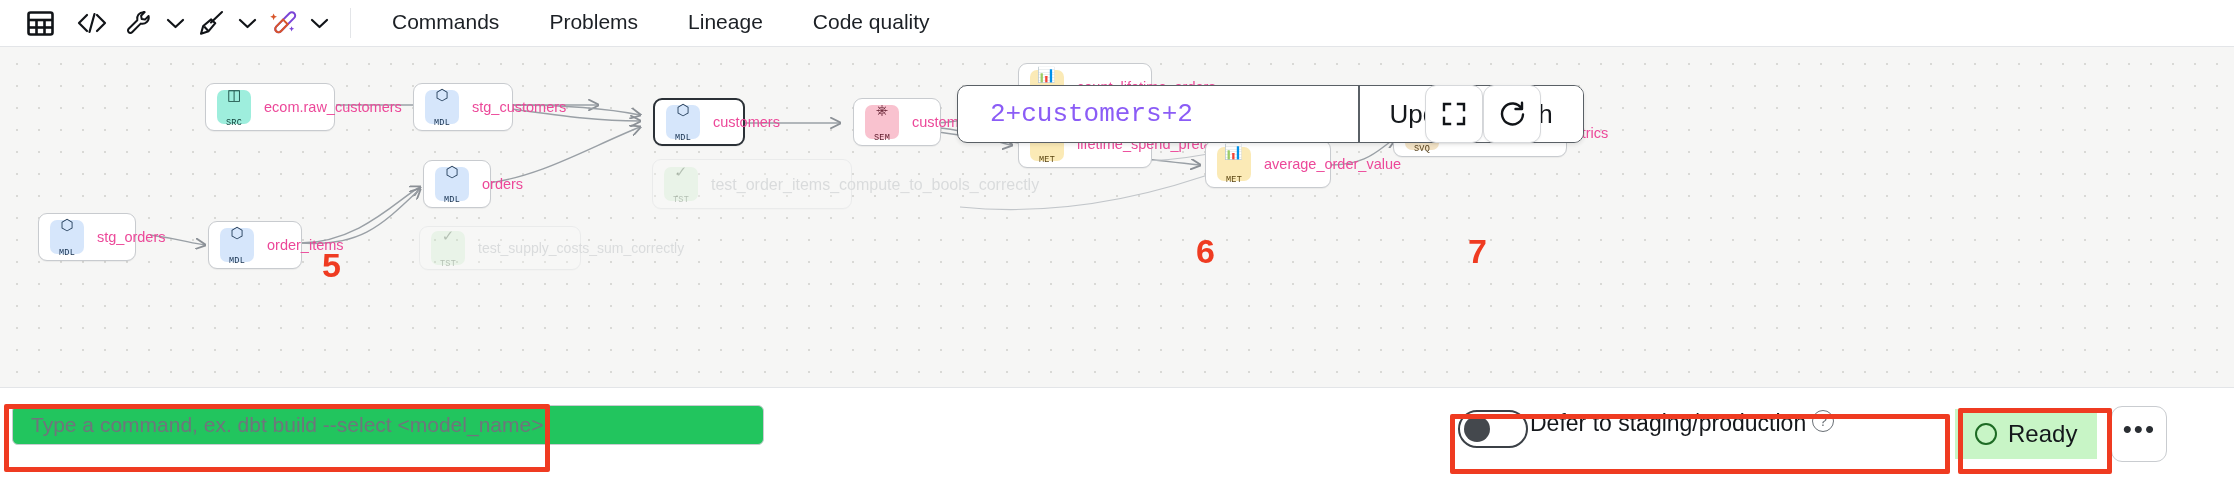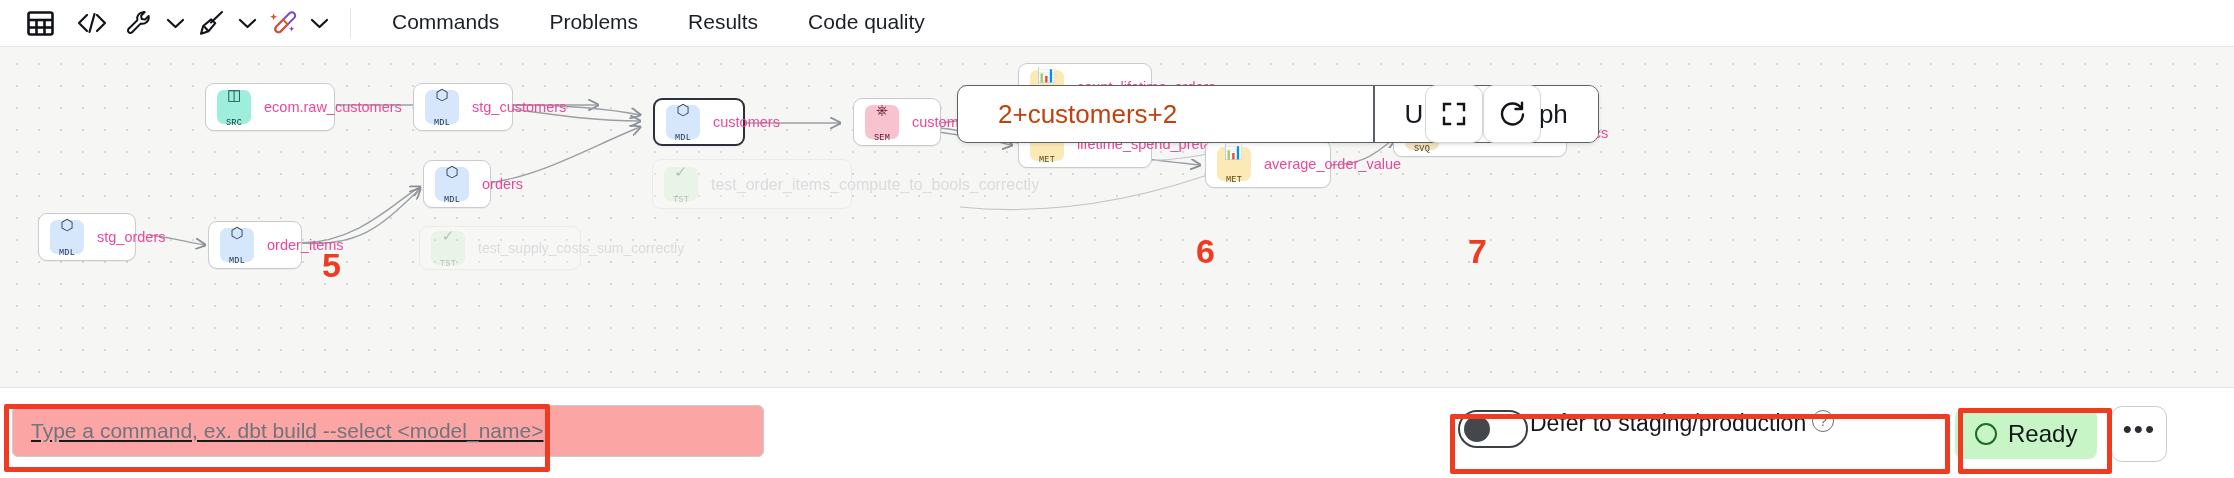--- a/index.html
+++ b/index.html
@@ -78,24 +78,24 @@
   .node.ghost .nlabel { color:#9aa0a6; }
 
   
   .selector-wrap {
     position:absolute; left:957px; top:38px; height:58px;
     display:flex; align-items:stretch;
     background:#ffffff; border:1.5px solid #5a6066; border-radius:10px;
     box-shadow:0 2px 4px rgba(0,0,0,.09); overflow:hidden;
   }
   .selector-input {
-    display:flex; align-items:center; padding:0 40px;
-    font-size:26px; color:#c2410c; white-space:nowrap; min-width:272px;
+    display:flex; align-items:center; padding:0 32px;
+    font-size:26px; color:#8b5cf6; white-space:nowrap; min-width:272px;
     border:none; outline:none; background:transparent;
-    font-family:Liberation Sans, sans-serif;
+    font-family:Liberation Mono, monospace;
   }
   .selector-divider { width:1.5px; background:#5a6066; }
   .update-btn {
     display:flex; align-items:center; justify-content:center;
     padding:0 30px; font-size:26px; color:#15181c; cursor:pointer;
     white-space:nowrap; background:#fff; border:none;
     font-family:"Liberation Sans", sans-serif;
   }
 
   .ctrl-btn {
@@ -105,24 +105,24 @@
     box-shadow:0 1px 2px rgba(0,0,0,.06);
   }
 
   
   .bottombar {
     position:absolute; left:0; top:387px; width:2234px; height:91px;
     background:#ffffff; border-top:1px solid #e3e5e8;
     display:flex; align-items:center;
   }
   .cmd-input {
-    position:absolute; left:12px; top:17px; width:752px; height:52px;
+    position:absolute; left:12px; top:17px; width:752px; height:40px;
     border:1px solid #c9ccd0; border-radius:6px;
     font-size:21px; padding:0 18px; color:#15181c; outline:none;
-    font-family:"Liberation Sans", sans-serif; background:#fca5a5;text-decoration:underline;
+    font-family:"Liberation Sans", sans-serif; background:#22c55e;
   }
   .cmd-input::placeholder { color:#6f757c; }
 
   .defer-area {
     position:absolute; left:1458px; top:22px; height:44px;
     display:flex; align-items:flex-start; gap:2px;
   }
   .toggle {
     width:70px; height:38px; border-radius:19px;
     border:2px solid #3b4046; background:#ffffff;
@@ -137,21 +137,21 @@
     width:22px; height:22px; border-radius:50%; border:1.6px solid #6a7076;
     color:#6a7076; font-size:14px; display:flex; align-items:center;
     justify-content:center; cursor:pointer; margin-left:4px;
   }
 
   .status-area {
     position:absolute; left:1955px; top:18px; display:flex; align-items:center; gap:14px;
   }
   .status-pill {
     display:flex; align-items:center; gap:11px;
-    background:#c8f5c6; border-radius:8px; height:50px; padding:0 20px;
+    background:#c8f5c6; border-radius:0; height:50px; padding:0 20px;
     cursor:pointer;
   }
   .status-dot {
     width:22px; height:22px; border-radius:50%;
     border:2.4px solid #1d6b24; background:transparent;
   }
   .status-text { font-size:24px; color:#14181b; }
   .kebab {
     width:56px; height:56px; border:1px solid #c9ccd0; border-radius:11px;
     background:#fff; display:flex; align-items:center; justify-content:center;
@@ -229,21 +229,21 @@
             <polyline points="2,3 9.5,10 17,3" fill="none" stroke="#111418" stroke-width="2.2" stroke-linecap="round" stroke-linejoin="round"></polyline>
           </svg>
       </div>
 
       <div class="vsep"></div>
     </div>
 
     <div class="tabs">
       <div class="tab">Commands</div>
       <div class="tab">Problems</div>
-      <div class="tab">Results</div>
+      <div class="tab">Lineage</div>
       <div class="tab">Code quality</div>
     </div>
   </div>
 
   <div class="canvas">
 
     <svg class="edges" width="2234" height="340">
       <defs>
         <marker id="ar" markerWidth="8" markerHeight="8" refX="7" refY="4" orient="auto">
           <path d="M0,0 L8,4 L0,8" fill="none" stroke="#8b9096" stroke-width="1.3"></path>

